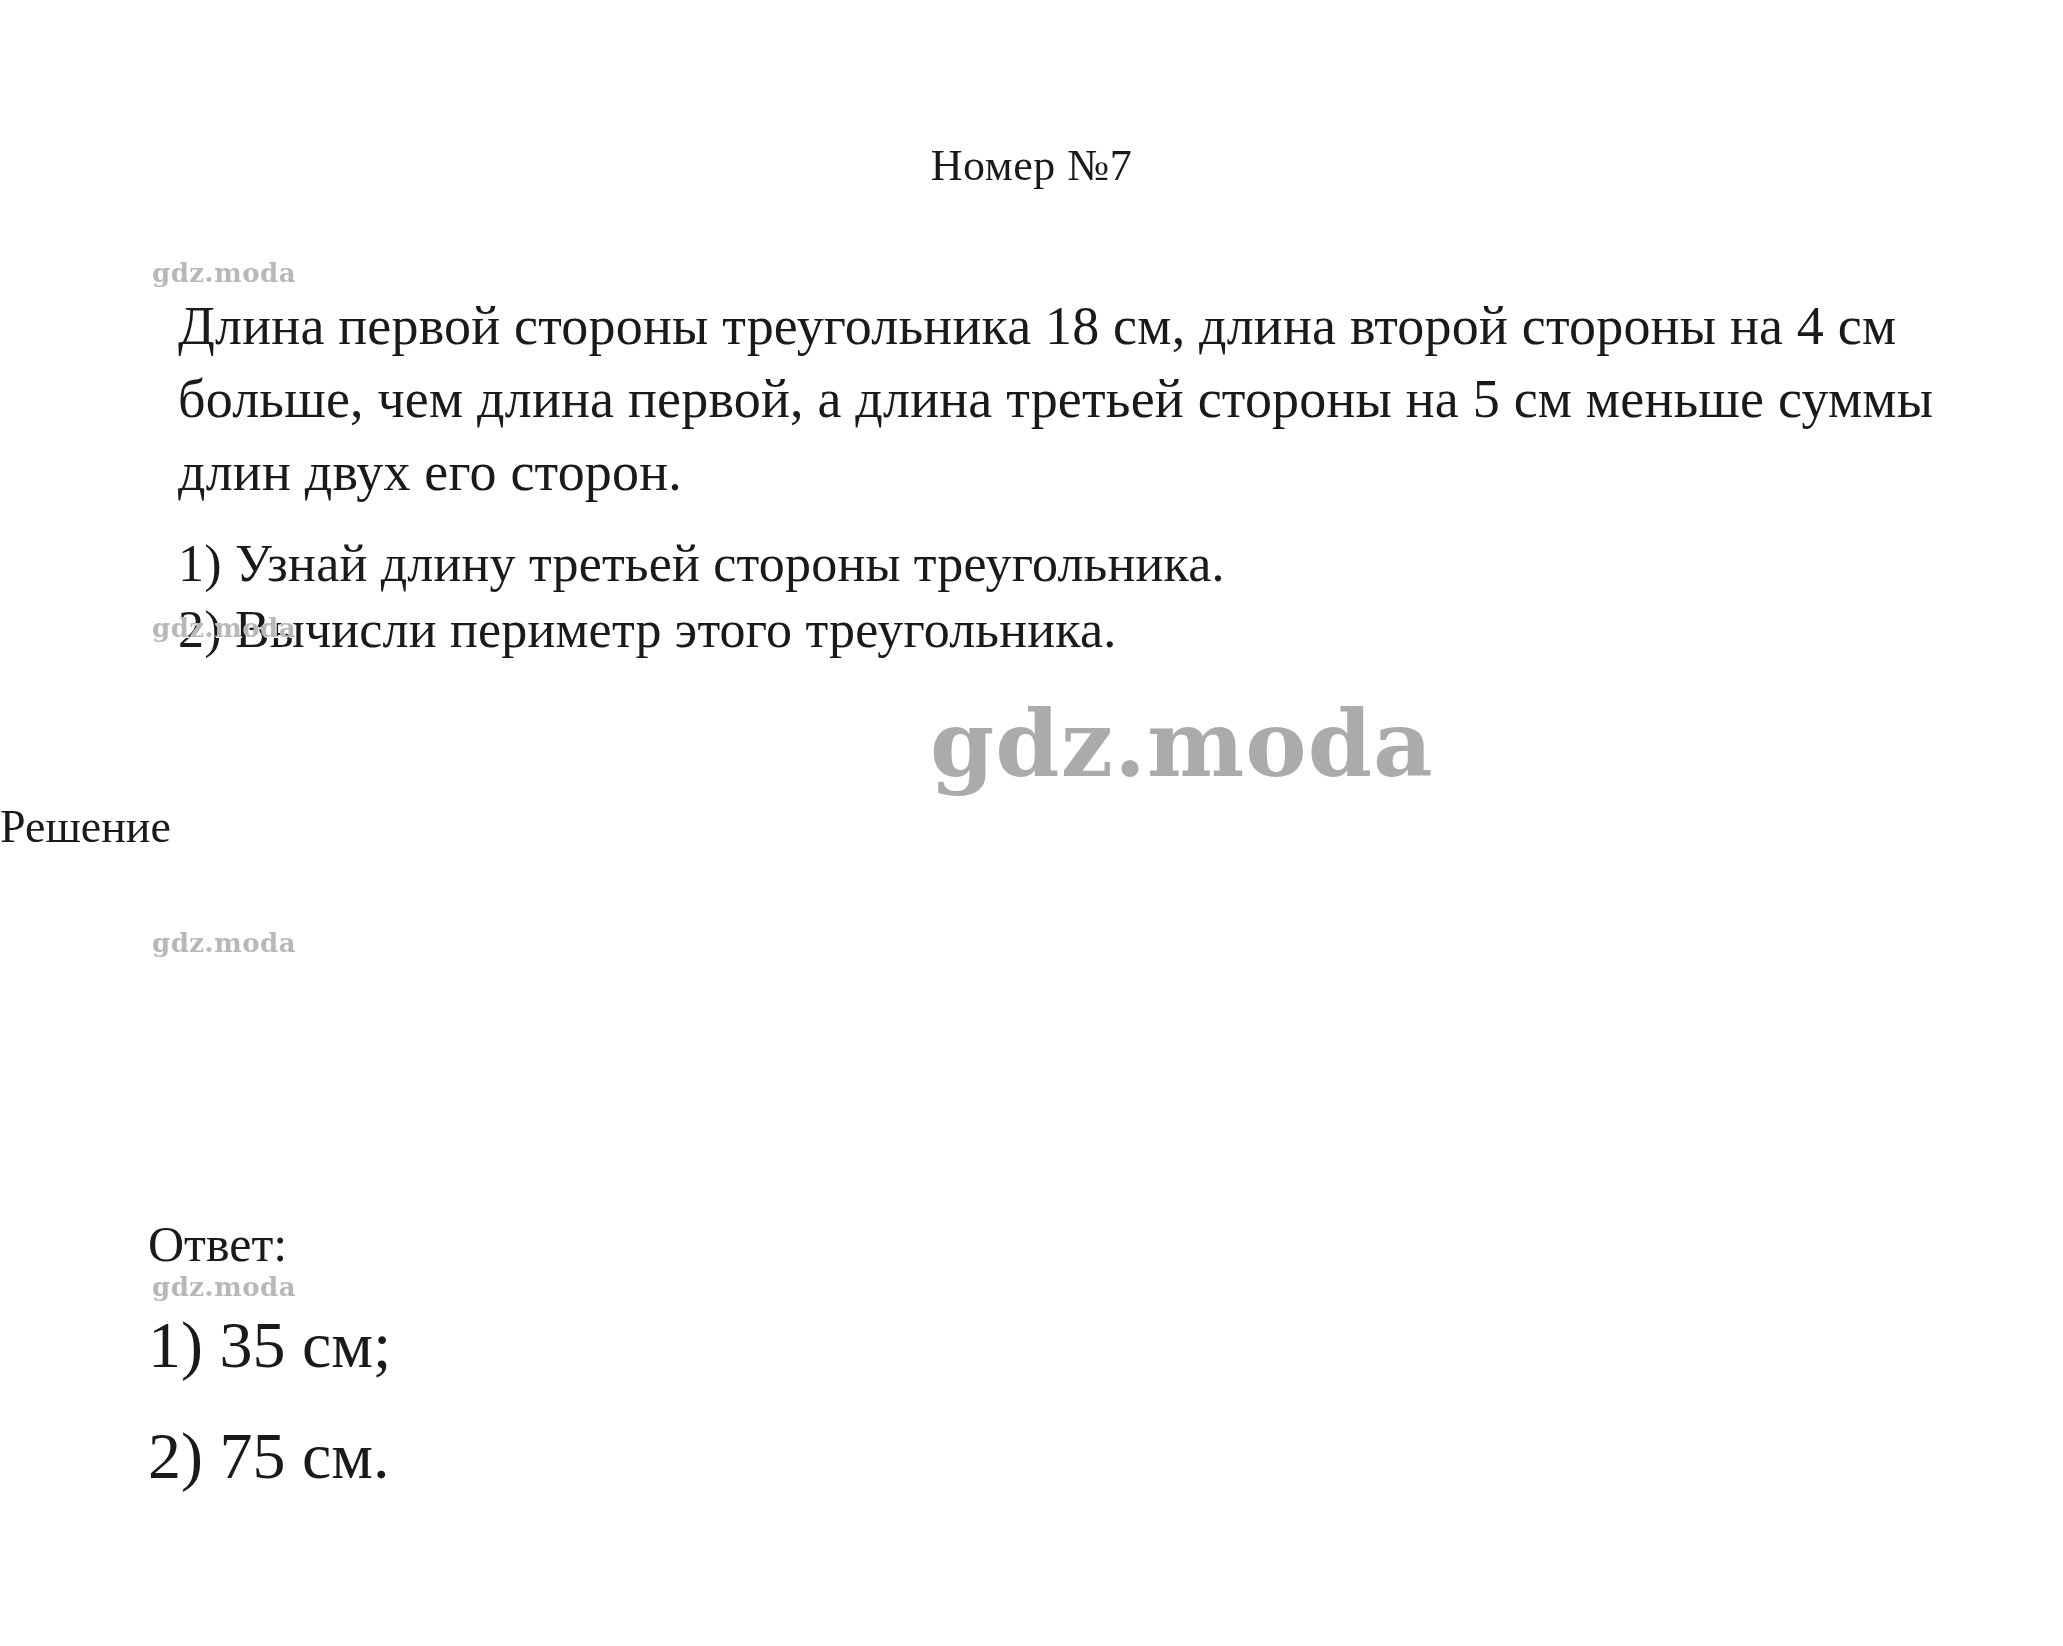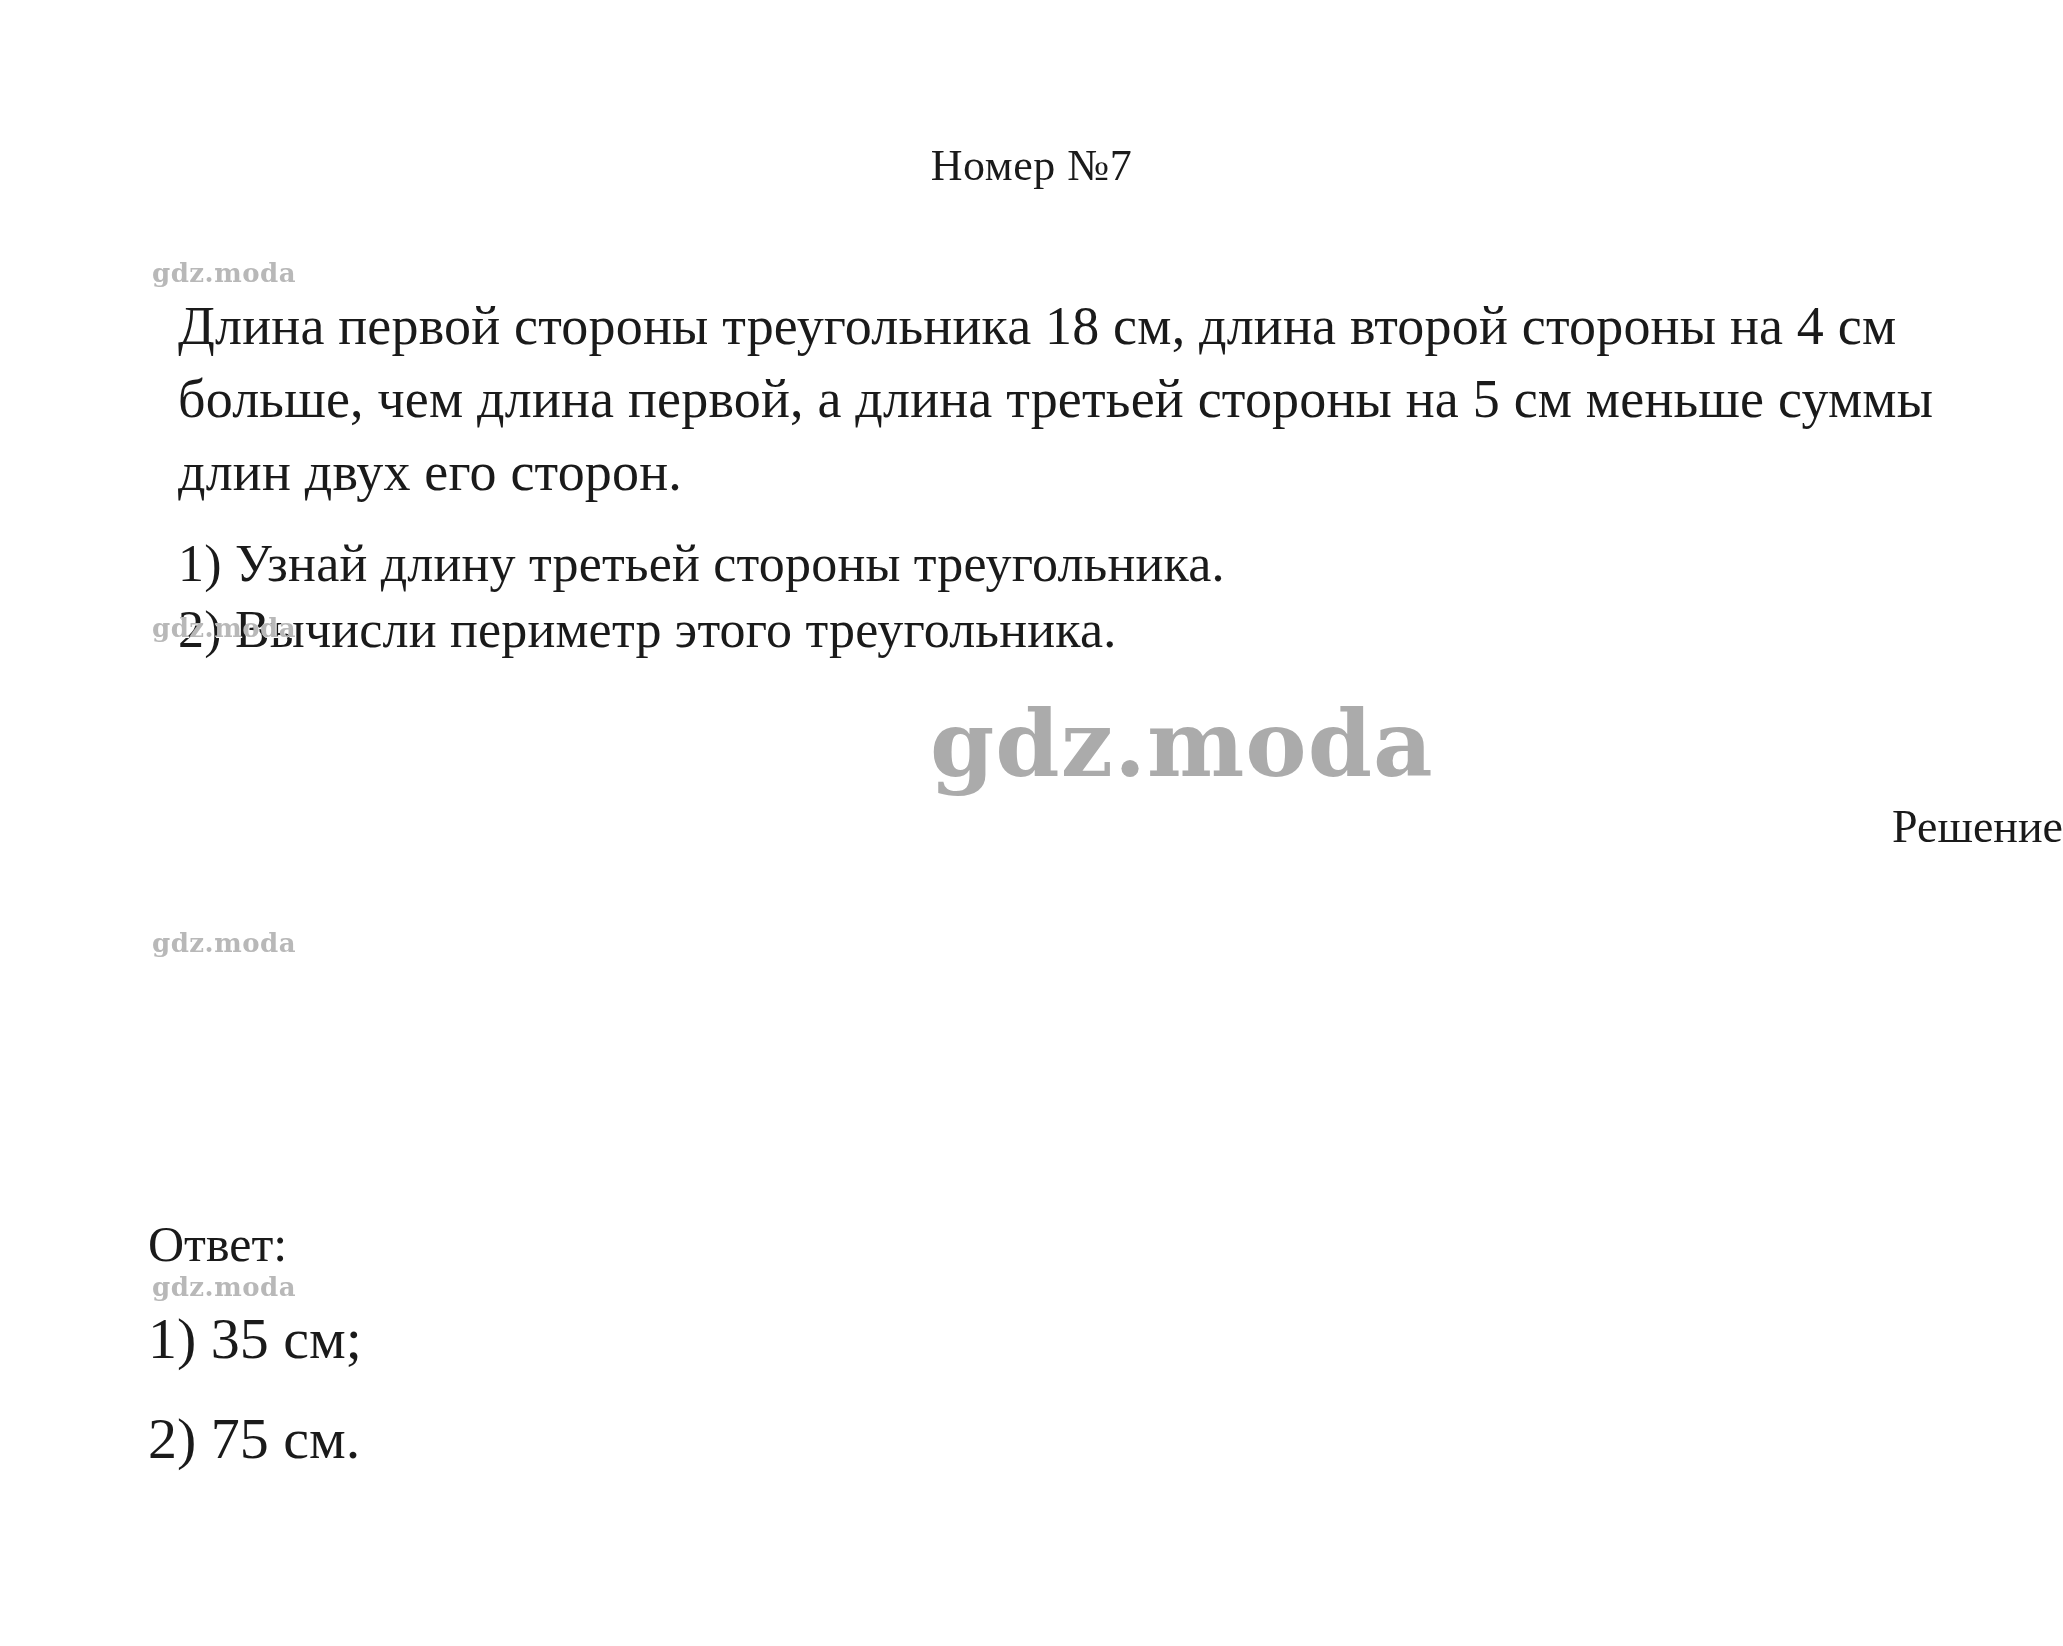--- a/index.html
+++ b/index.html
@@ -49,21 +49,21 @@
     letter-spacing: 0.2px;
   }
   .task-list {
     margin-top: 22px;
   }
   .solution-heading {
     position: absolute;
     top: 800px;
     left: 0;
     width: 100%;
-    text-align: right;
+    text-align: left;
     font-size: 46px;
   }
   .solution-block {
     position: absolute;
     left: 148px;
     right: 80px;
     top: 955px;
   }
   .step {
     font-size: 52px;
@@ -76,21 +76,21 @@
     left: 148px;
     top: 1215px;
     font-size: 50px;
   }
   .answer-list {
     position: absolute;
     left: 148px;
     top: 1300px;
   }
   .answer-item {
-    font-size: 58px;
+    font-size: 66px;
     line-height: 1.35;
     margin: 0 0 22px 0;
   }
   
   .wm-small {
     position: absolute;
     font-family: "DejaVu Serif", serif;
     font-size: 26px;
     font-weight: bold;
     color: #b8b8b8;

